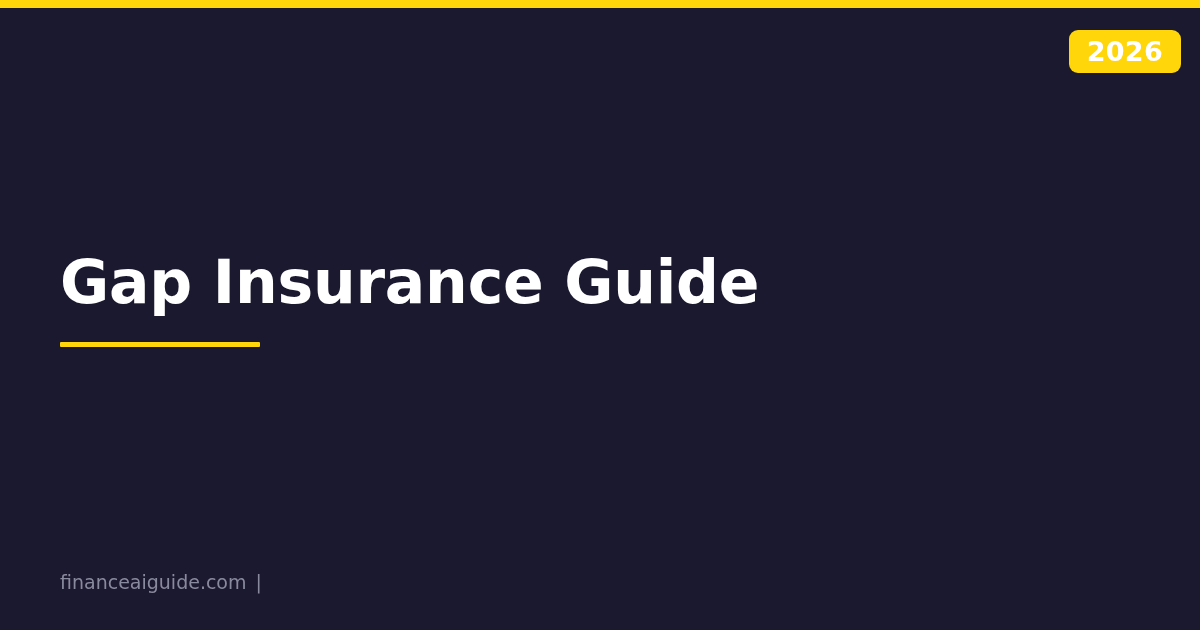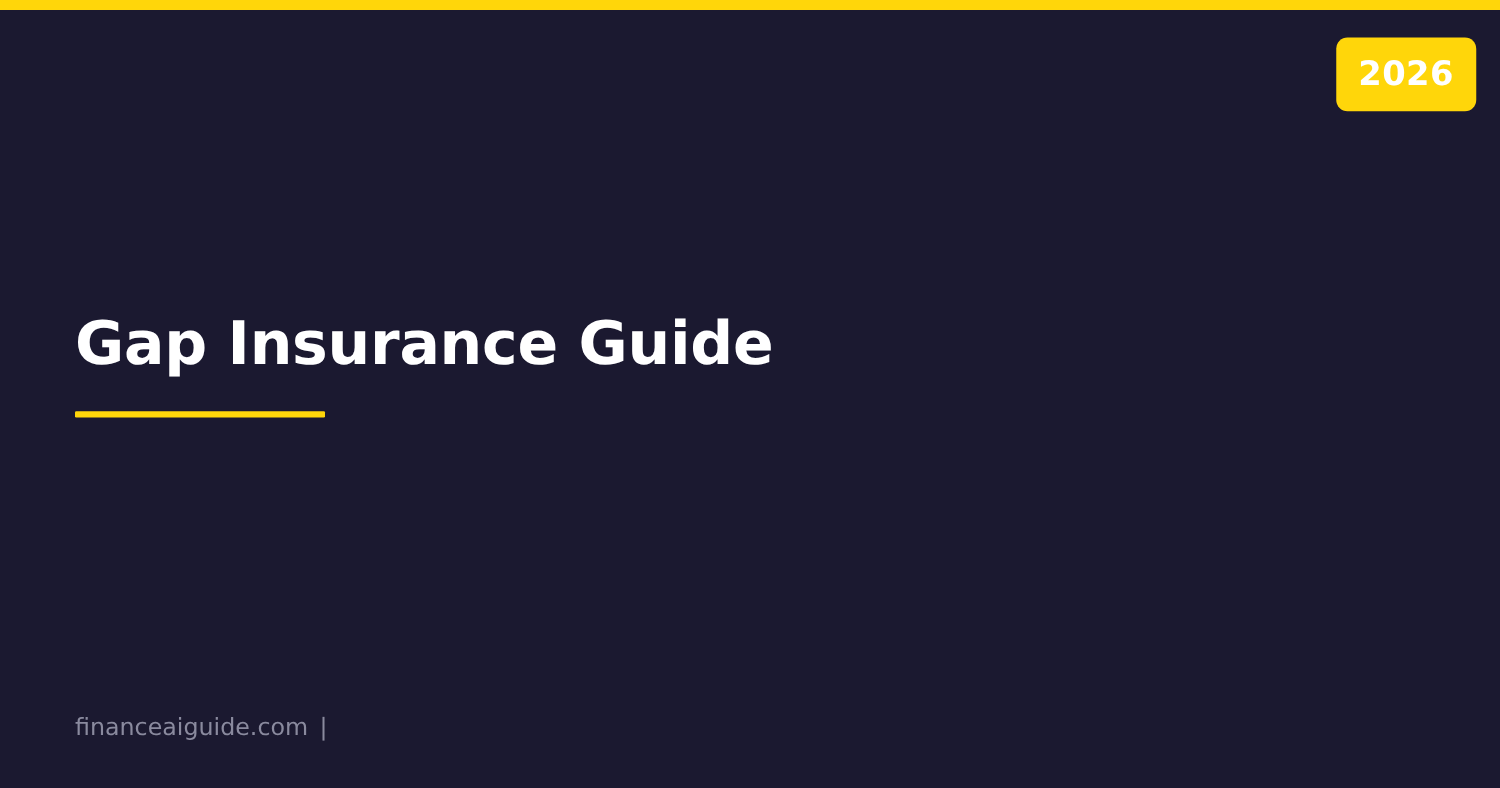--- a/index.html
+++ b/index.html
@@ -33,21 +33,21 @@
     width: 1200px;
     height: 8px;
     background: #ffd60a;
   }
 
   
   .year-badge {
     position: absolute;
     top: 30px;
     right: 19px;
-    height: 59px;
+    height: 43px;
     min-width: 101px;
     box-sizing: border-box;
     padding: 16px 18px;
     background: #ffd60a;
     border-radius: 9px;
     display: flex;
     align-items: center;
     justify-content: center;
   }
   .year-badge-text {
@@ -62,21 +62,21 @@
   
   .title-block {
     position: absolute;
     left: 60px;
     top: 250px;
     width: 1060px;
   }
   .cover-title {
     margin: 0;
     color: #ffffff;
-    font-size: 48px;
+    font-size: 60px;
     font-weight: bold;
     line-height: 1.08;
     letter-spacing: -0.2px;
     white-space: nowrap;
   }
   .title-rule {
     margin-top: 27px;
     width: 200px;
     height: 5px;
     background: #ffd60a;

